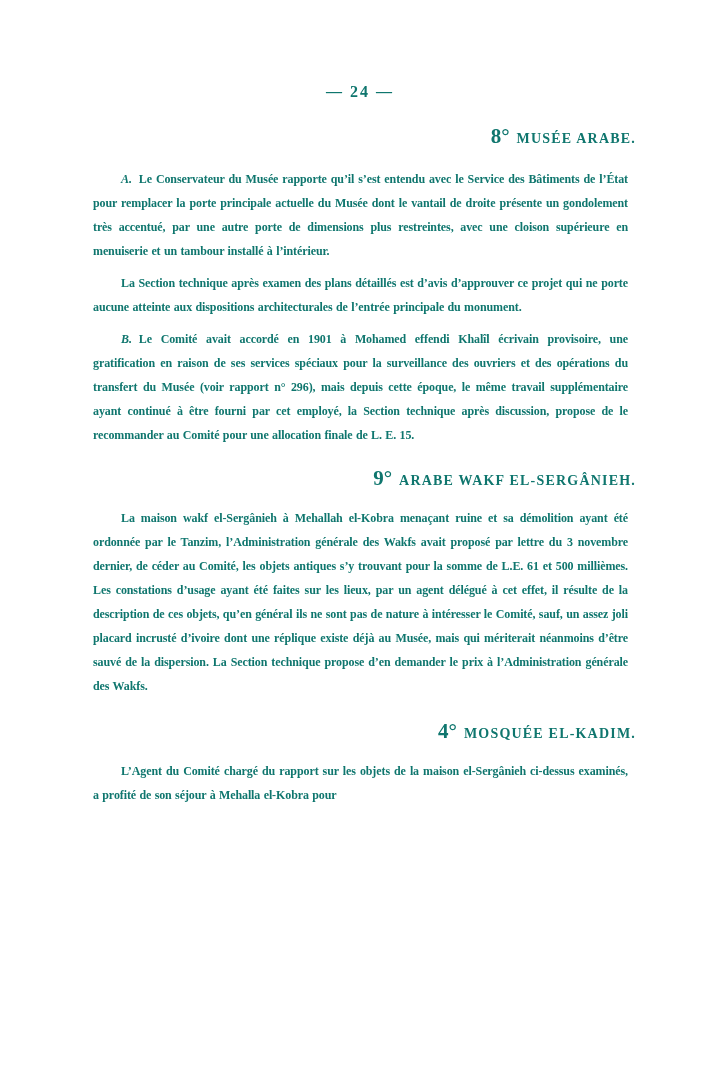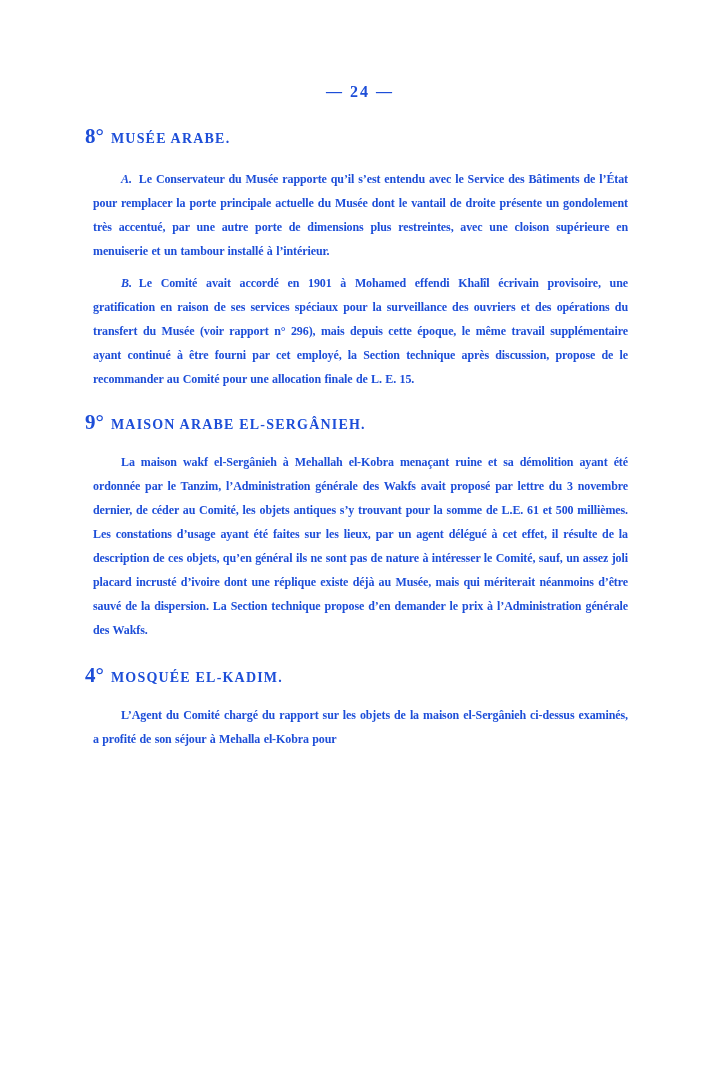--- a/index.html
+++ b/index.html
@@ -5,21 +5,21 @@
   html, body {
     margin: 0;
     padding: 0;
     background: #ffffff;
   }
   .page {
     position: relative;
     width: 720px;
     height: 1082px;
     background: #ffffff;
-    color: #1d4ed8;
+    color: #0f766e;
     font-family: "Liberation Serif", "DejaVu Serif", serif;
     font-weight: 700;
     overflow: hidden;
     border-radius: 24px;
   }
   .folio {
     position: absolute;
     top: 83px;
     left: 0;
     width: 100%;
@@ -27,21 +27,21 @@
     font-size: 16px;
     letter-spacing: 2px;
   }
   .content {
     position: absolute;
     left: 85px;
     top: 123px;
     width: 551px;
   }
   .section-heading {
-    text-align: left;
+    text-align: right;
     line-height: 26px;
   }
   .section-heading.h8  { margin: 0 0 15px 0; }
   .section-heading.h9  { margin: 18px 0 12px 0; }
   .section-heading.h10 { margin: 20px 0 12px 0; }
   .hnum {
     font-size: 21px;
     font-weight: 700;
     margin-right: 7px;
   }
@@ -77,27 +77,30 @@
 
     <div class="section-heading h8">
       <span class="hnum">8°</span><span class="htitle">MUSÉE ARABE.</span>
     </div>
 
     <p class="para">
       <span class="lead">A.</span><span>Le Conservateur du Musée rapporte qu’il s’est entendu avec le Service des Bâtiments de l’État pour remplacer la porte principale actuelle du Musée dont le vantail de droite présente un gondolement très accentué, par une autre porte de dimensions plus restreintes, avec une cloison supérieure en menuiserie et un tambour installé à l’intérieur.</span>
     </p>
 
 
+    <p class="para">
+      <span class="lead"></span><span>La Section technique après examen des plans détaillés est d’avis d’approuver ce projet qui ne porte aucune atteinte aux dispositions architecturales de l’entrée principale du monument.</span>
+    </p>
 
     <p class="para">
       <span class="lead">B.</span><span>Le Comité avait accordé en 1901 à Mohamed effendi Khalîl écrivain provisoire, une gratification en raison de ses services spéciaux pour la surveillance des ouvriers et des opérations du transfert du Musée (voir rapport n° 296), mais depuis cette époque, le même travail supplémentaire ayant continué à être fourni par cet employé, la Section technique après discussion, propose de le recommander au Comité pour une allocation finale de L. E. 15.</span>
     </p>
 
     <div class="section-heading h9">
-      <span class="hnum">9°</span><span class="htitle">MAISON ARABE EL-SERGÂNIEH.</span>
+      <span class="hnum">9°</span><span class="htitle">ARABE WAKF EL-SERGÂNIEH.</span>
     </div>
 
     <p class="para">
       <span class="lead"></span><span>La maison wakf el-Sergânieh à Mehallah el-Kobra menaçant ruine et sa démolition ayant été ordonnée par le Tanzim, l’Administration générale des Wakfs avait proposé par lettre du 3 novembre dernier, de céder au Comité, les objets antiques s’y trouvant pour la somme de L.E. 61 et 500 millièmes. Les constations d’usage ayant été faites sur les lieux, par un agent délégué à cet effet, il résulte de la description de ces objets, qu’en général ils ne sont pas de nature à intéresser le Comité, sauf, un assez joli placard incrusté d’ivoire dont une réplique existe déjà au Musée, mais qui mériterait néanmoins d’être sauvé de la dispersion. La Section technique propose d’en demander le prix à l’Administration générale des Wakfs.</span>
     </p>
 
     <div class="section-heading h10">
       <span class="hnum">4°</span><span class="htitle">MOSQUÉE EL-KADIM.</span>
     </div>
 

